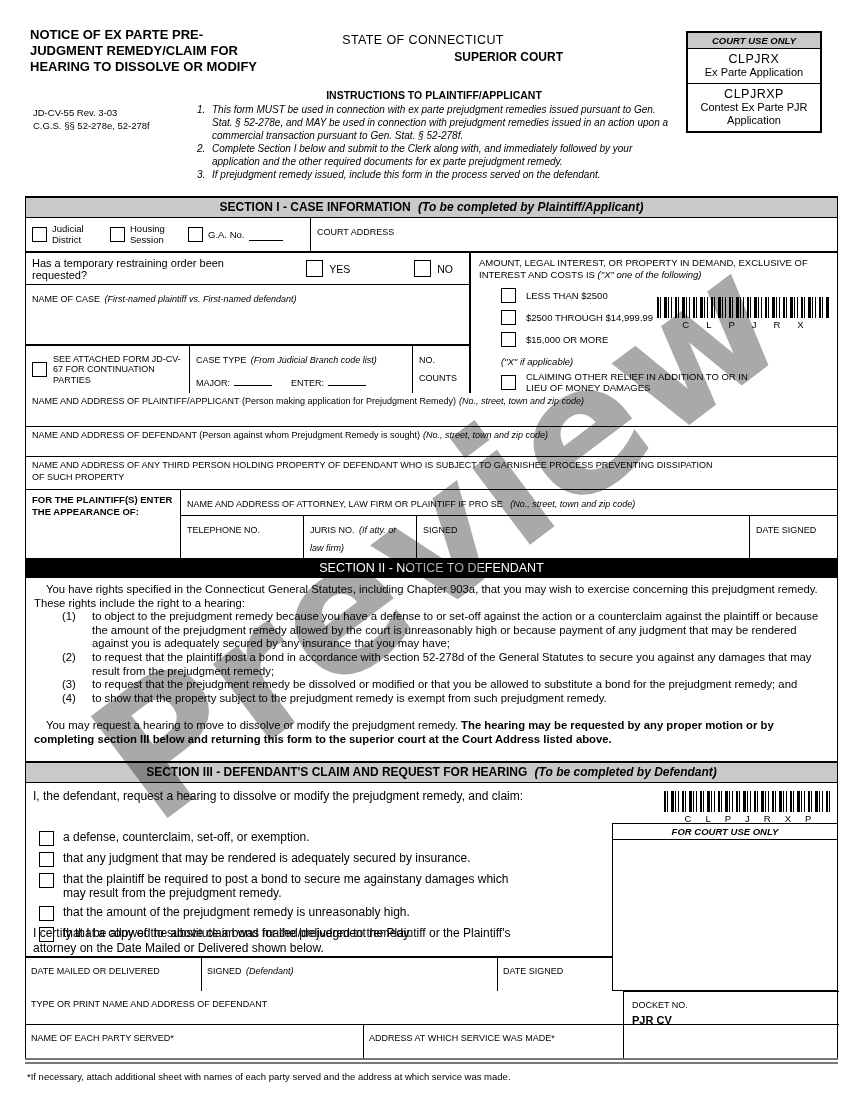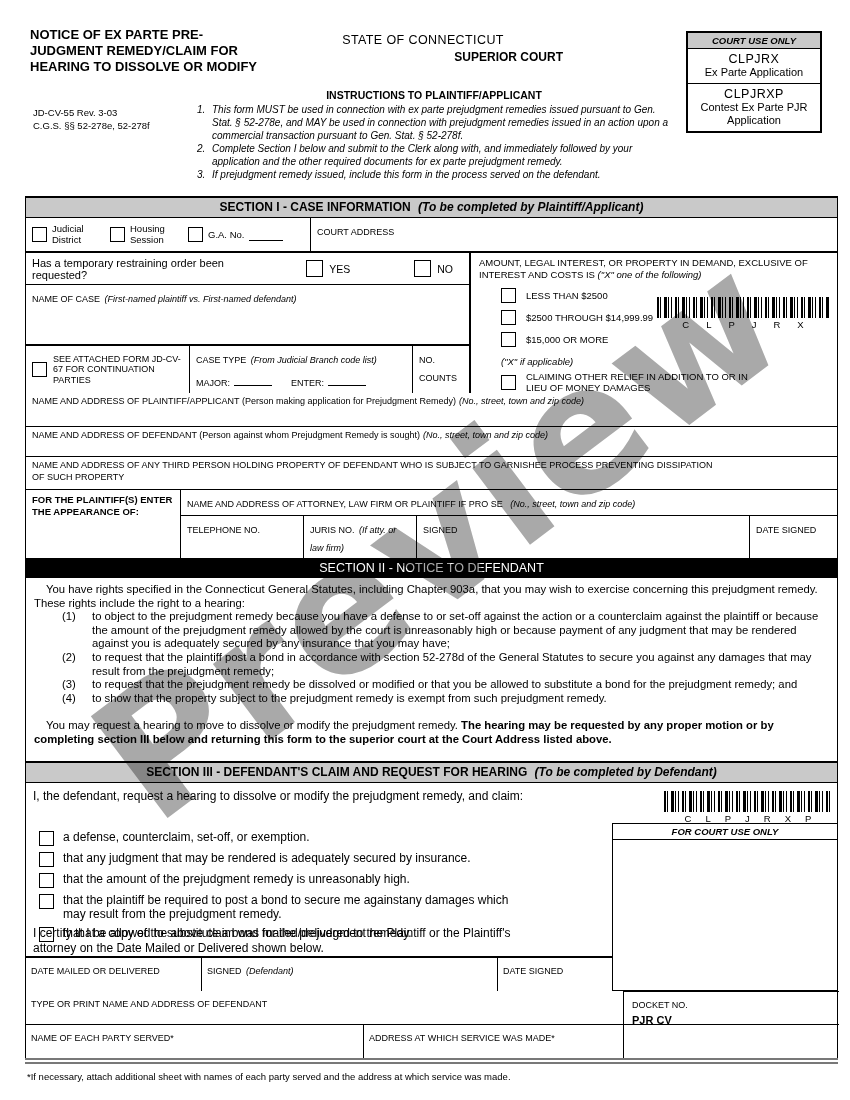--- a/index.html
+++ b/index.html
@@ -340,25 +340,25 @@
         <div class="claim">
           <span class="cb"></span>
           <span class="claim-t">a defense, counterclaim, set-off, or exemption.</span>
         </div>
         <div class="claim">
           <span class="cb"></span>
           <span class="claim-t">that any judgment that may be rendered is adequately secured by insurance.</span>
         </div>
         <div class="claim">
           <span class="cb"></span>
-          <span class="claim-t">that the amount of the prejudgment remedy is unreasonably high.</span>
+          <span class="claim-t">that the plaintiff be required to post a bond to secure me againstany damages which may result from the prejudgment remedy.</span>
         </div>
         <div class="claim">
           <span class="cb"></span>
-          <span class="claim-t">that the plaintiff be required to post a bond to secure me againstany damages which may result from the prejudgment remedy.</span>
+          <span class="claim-t">that the amount of the prejudgment remedy is unreasonably high.</span>
         </div>
         <div class="claim">
           <span class="cb"></span>
           <span class="claim-t">that I be allowed to substitute a bond for the prejudgment remedy.</span>
         </div>
       </div>
 
       <div class="certify">I certify that a copy of the above claim was mailed/delivered to the Plaintiff or the Plaintiff's attorney on the Date Mailed or Delivered shown below.</div>
 
       <div class="rowG">

